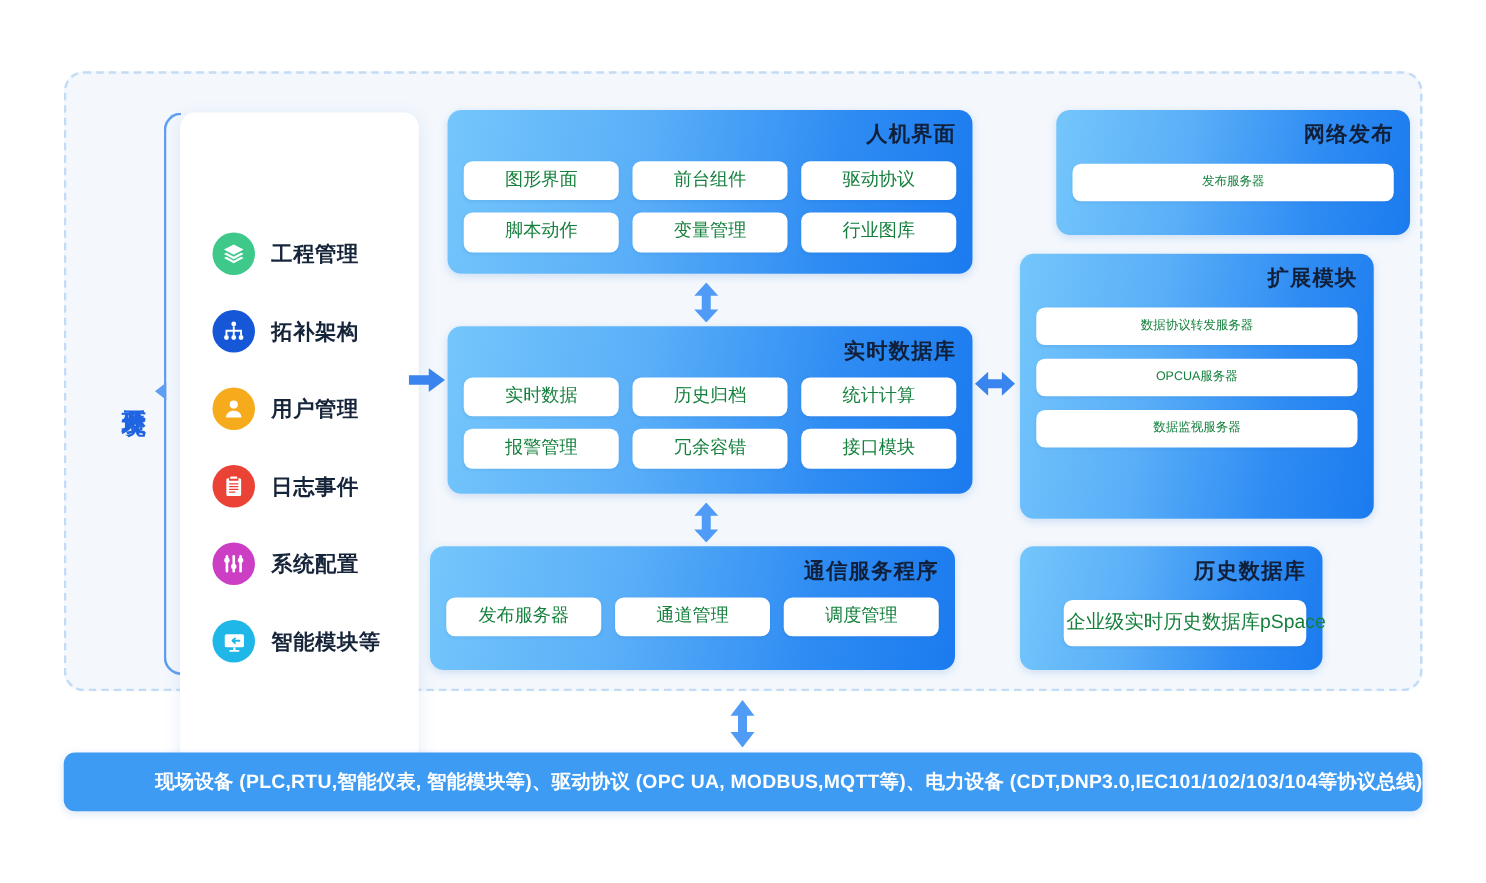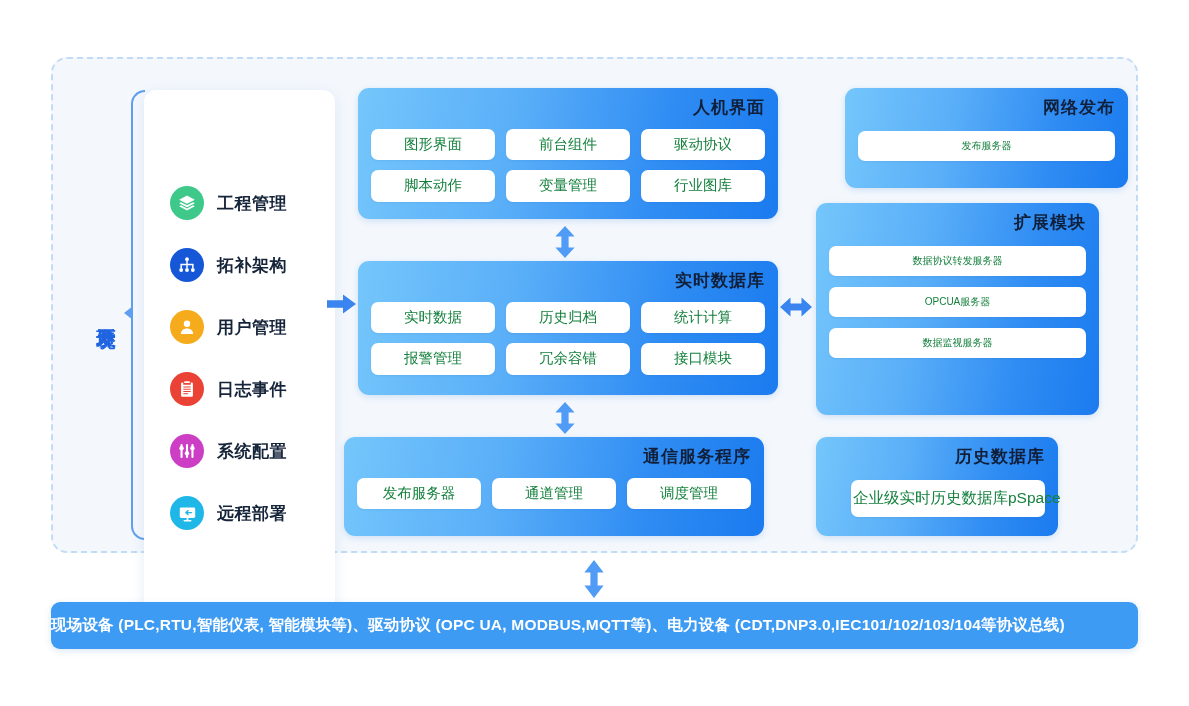--- a/index.html
+++ b/index.html
@@ -183,21 +183,21 @@
   .bottom-bar {
     position: absolute;
     left: 51px;
     top: 602px;
     width: 1087px;
     height: 47px;
     background: #3d9bf4;
     border-radius: 9px;
     display: flex;
     align-items: center;
-    justify-content: flex-start;
+    justify-content: flex-end;
     box-shadow: 0 2px 7px rgba(40,110,200,0.16);
   }
   .bottom-bar-text {
     color: #ffffff;
     font-size: 15.5px;
     font-weight: bold;
     letter-spacing: 0.2px;
     white-space: nowrap;
   }
 </style>
@@ -283,21 +283,21 @@
         <svg width="21" height="21" viewBox="0 0 24 24" fill="none">
           <rect x="3.2" y="5" width="17.6" height="12" rx="1.7" fill="#fff"></rect>
           <rect x="11" y="17" width="2" height="2.6" fill="#fff"></rect>
           <rect x="7.4" y="19.4" width="9.2" height="1.7" rx="0.85" fill="#fff"></rect>
           <g fill="none" stroke="#1fb6e8" stroke-width="1.7" stroke-linecap="round" stroke-linejoin="round">
             <path d="M16.6 11h-6"></path>
             <path d="M12.6 8.8 10.3 11l2.3 2.2"></path>
           </g>
         </svg>
       </span>
-      <span class="sidebar-item-label">远程部署</span>
+      <span class="sidebar-item-label">智能模块等</span>
     </div>
 
   </div>
 
   <div class="block" id="block-hmi">
     <div class="block-title">人机界面</div>
     <div class="chip-row">
       <div class="chip">图形界面</div>
       <div class="chip">前台组件</div>
       <div class="chip">驱动协议</div>

